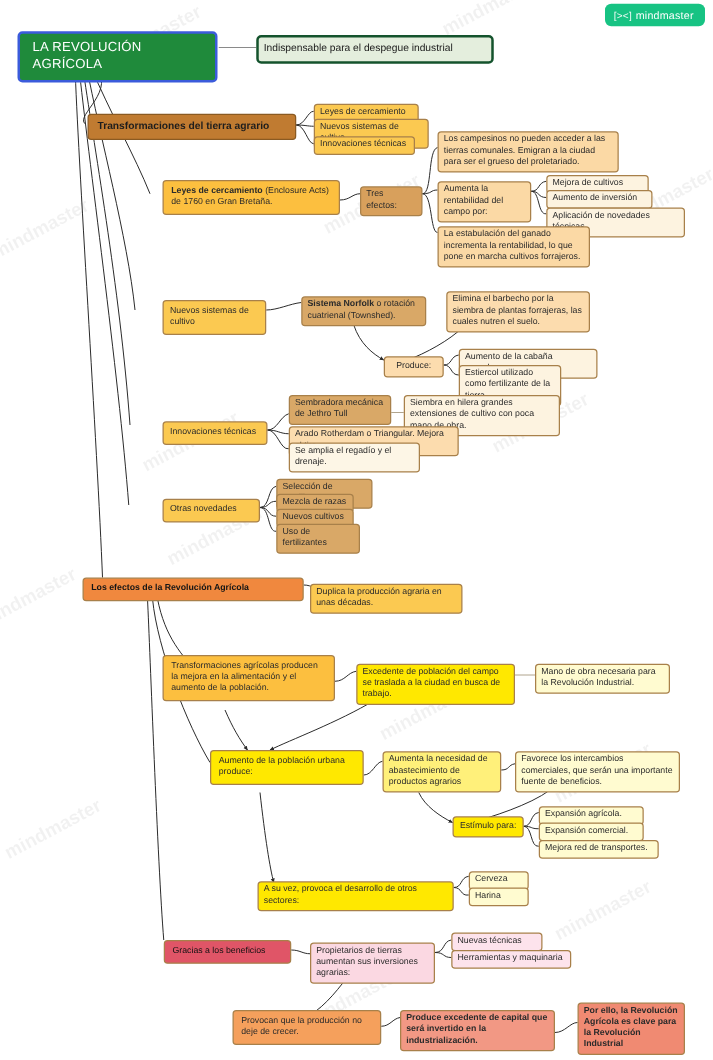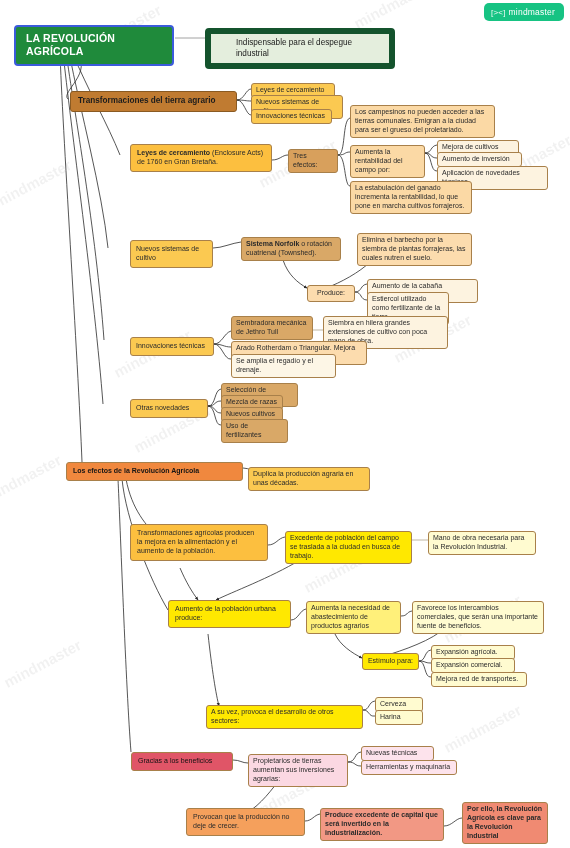--- a/index.html
+++ b/index.html
@@ -52,30 +52,30 @@
     border-radius:3px;
   }
 
   
   .root{
     background:#1f8a3b;
     border:2px solid #3b5bdb;
     border-radius:4px;
     color:#ffffff;
     font-size:10.5px;
-    font-weight:700;
+    font-weight:400;
     padding:5px 10px;
     letter-spacing:.2px;
   }
   .greenbox{
     background:#e4eedd;
-    border:6px solid #14532d;
+    border:2px solid #14532d;
     border-radius:4px;
     font-size:8.2px;
-    padding:4px 25px;
+    padding:4px 4px;
     color:#1a1a1a;
   }
   .brown{
     background:#c07b31;
     border:1px solid #8a5a22;
     border-radius:3px;
     color:#1d1d1d;
     font-weight:bold;
     font-size:8.2px;
     padding:4px 7px;

